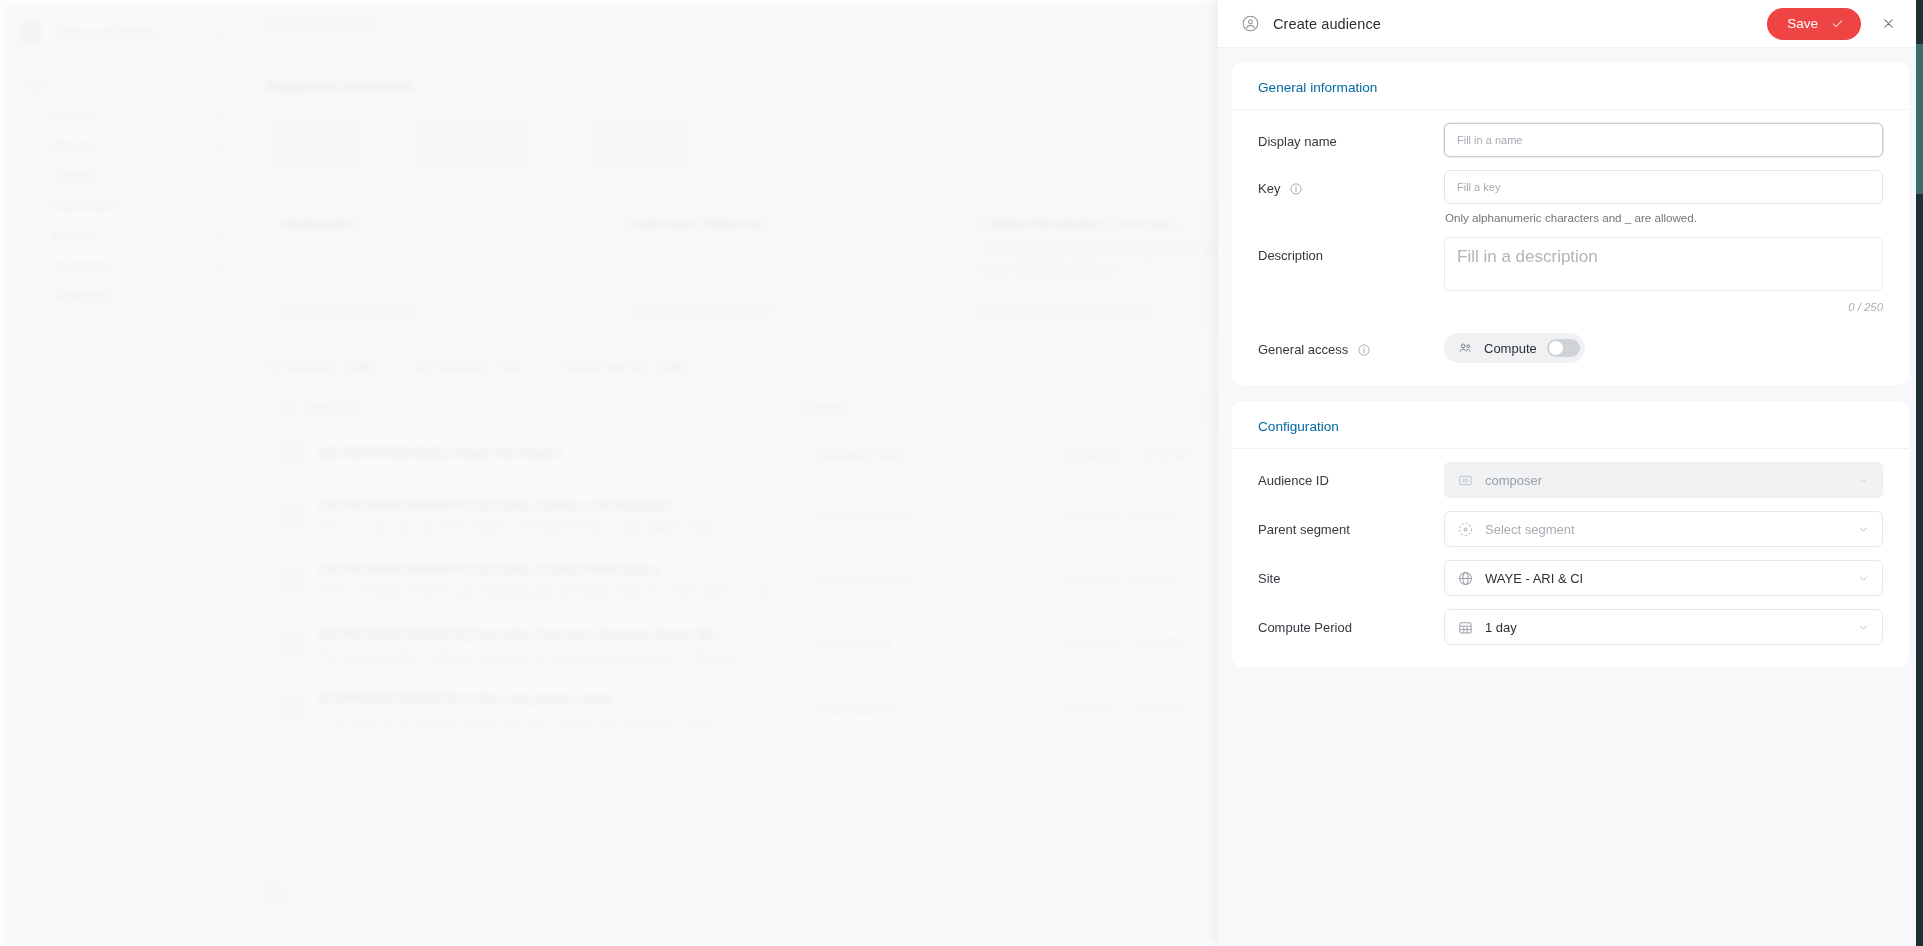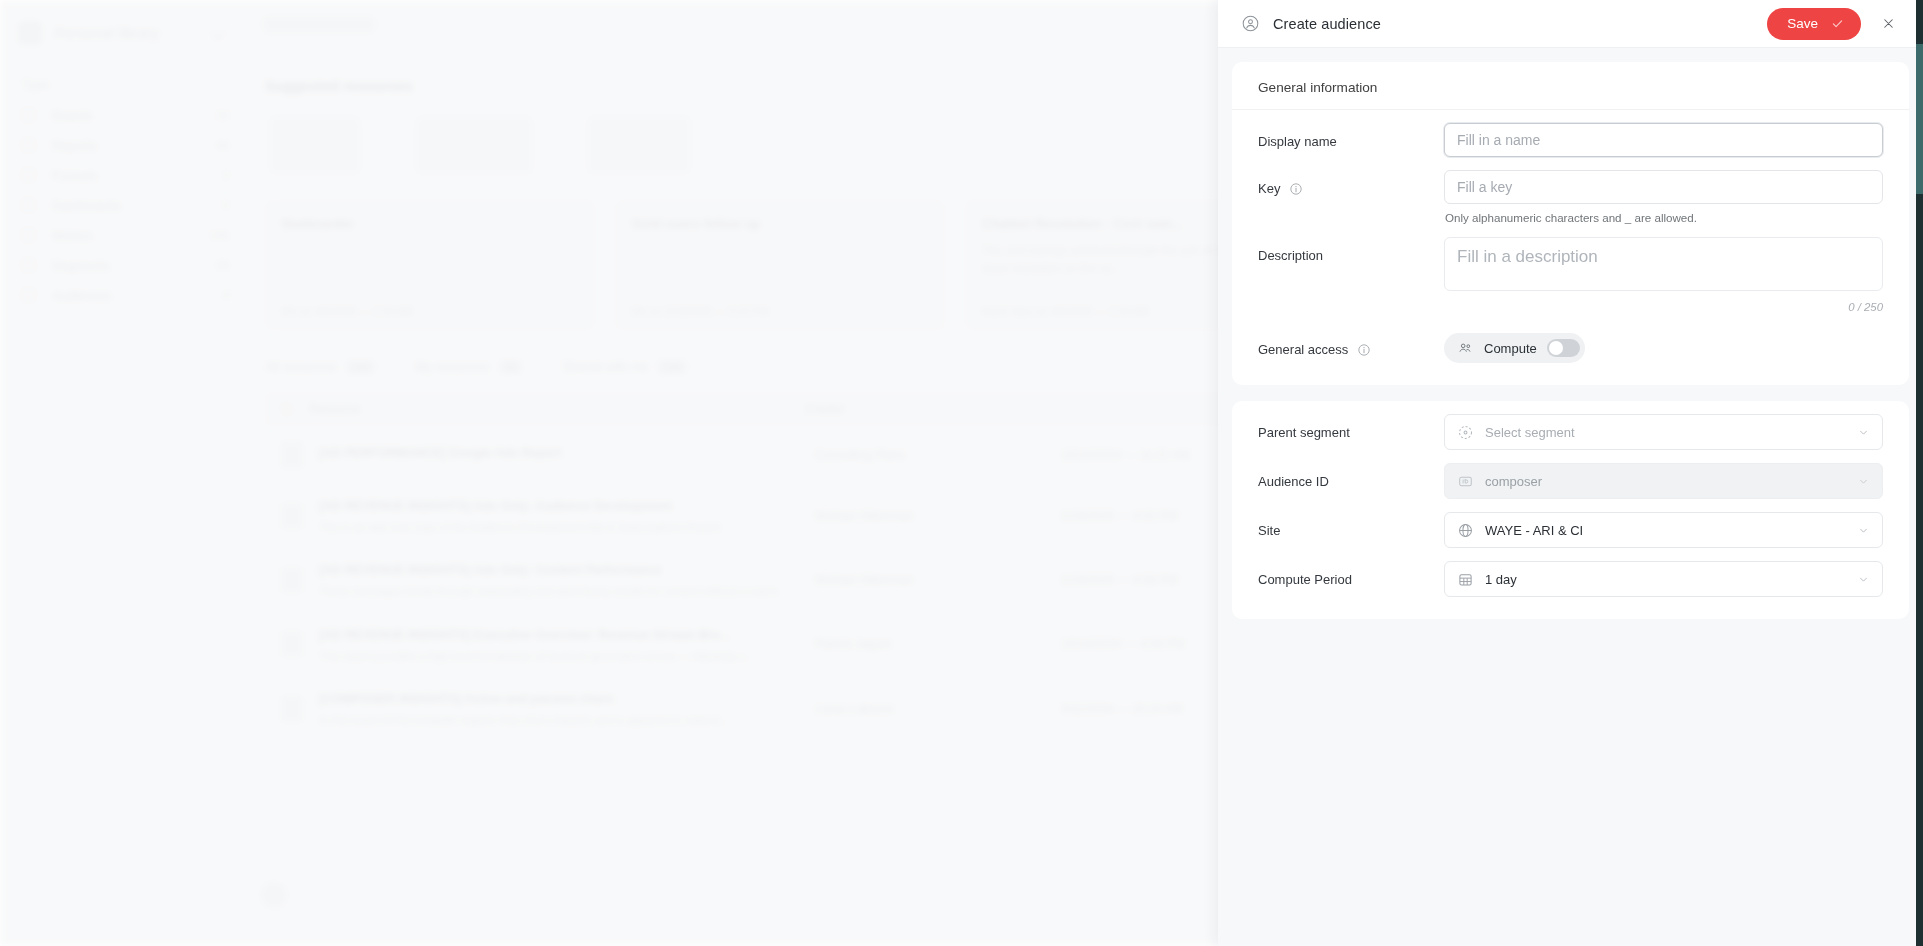--- a/index.html
+++ b/index.html
@@ -191,40 +191,40 @@
 
   .card {
     background: #ffffff;
     border-radius: 10px;
     margin-bottom: 16px;
     padding: 0 0 22px 0;
   }
   .card-head {
     padding: 18px 26px 14px 26px;
     border-bottom: 1px solid #f0f1f3;
-    font-size: 13.6px; color: #404040; font-weight: 400;
+    font-size: 13.6px; color: #0369a1; font-weight: 400;
   }
 
   .frow {
     display: flex; align-items: flex-start;
     padding: 13px 26px 0 26px;
   }
   .flabel {
     width: 186px; flex: none;
     font-size: 13px; color: #34393f;
     padding-top: 11px;
     display: flex; align-items: center; gap: 9px;
   }
   .fctrl { flex: 1; min-width: 0; }
 
   .input {
     width: 100%; height: 34px;
     border: 1px solid #e3e5e8; border-radius: 6px;
     background: #ffffff;
-    font-size: 14px; color: #2b3036;
+    font-size: 11px; color: #2b3036;
     padding: 0 12px;
     font-family: "Liberation Sans", sans-serif;
     outline: none;
   }
   .input::placeholder { color: #a6abb2; }
   .input.focused {
     border-color: #c9cdd3;
     box-shadow: 0 0 0 1px #e8eaed;
   }
   .textarea {
@@ -524,55 +524,56 @@
               <span class="toggle-pill-label">Compute</span>
               <span class="switch">
                 <span class="knob"></span>
               </span>
             </div>
           </div>
         </div>
       </div>
 
       <div class="card">
+        <div class="card-head">Configuration</div>
+
+        <div class="frow">
+          <div class="flabel">Audience ID</div>
+          <div class="fctrl">
+            <div class="select disabled">
+              <span class="ico">
+                <svg width="17" height="17" viewBox="0 0 20 20" fill="none">
+                  <rect x="3.2" y="5" width="13.6" height="10" rx="2" stroke="#bfc4c9" stroke-width="1.2"></rect>
+                  <path d="M7.2 8.2v3.6M9.6 8.2h1.3a1.8 1.8 0 010 3.6H9.6V8.2z" stroke="#bfc4c9" stroke-width="1.1" stroke-linecap="round" stroke-linejoin="round"></path>
+                </svg>
+              </span>
+              <span class="select-text">composer</span>
+              <span class="select-chev ico">
+                <svg width="13" height="13" viewBox="0 0 20 20" fill="none">
+                    <path d="M5.5 8l4.5 4.5L14.5 8" stroke="#c2c7cc" stroke-width="1.3" stroke-linecap="round" stroke-linejoin="round"></path>
+                  </svg>
+              </span>
+            </div>
+          </div>
+        </div>
 
         <div class="frow">
           <div class="flabel">Parent segment</div>
           <div class="fctrl">
             <div class="select">
               <span class="ico">
                 <svg width="17" height="17" viewBox="0 0 20 20" fill="none">
                   <circle cx="10" cy="10" r="7" stroke="#b3b8be" stroke-width="1.2" stroke-dasharray="2.4 2.2"></circle>
                   <circle cx="10" cy="10" r="1.7" stroke="#b3b8be" stroke-width="1.2"></circle>
                 </svg>
               </span>
               <span class="select-text placeholder">Select segment</span>
               <span class="select-chev ico">
                 <svg width="13" height="13" viewBox="0 0 20 20" fill="none">
                     <path d="M5.5 8l4.5 4.5L14.5 8" stroke="#aeb3b9" stroke-width="1.3" stroke-linecap="round" stroke-linejoin="round"></path>
-                  </svg>
-              </span>
-            </div>
-          </div>
-        </div>
-
-        <div class="frow">
-          <div class="flabel">Audience ID</div>
-          <div class="fctrl">
-            <div class="select disabled">
-              <span class="ico">
-                <svg width="17" height="17" viewBox="0 0 20 20" fill="none">
-                  <rect x="3.2" y="5" width="13.6" height="10" rx="2" stroke="#bfc4c9" stroke-width="1.2"></rect>
-                  <path d="M7.2 8.2v3.6M9.6 8.2h1.3a1.8 1.8 0 010 3.6H9.6V8.2z" stroke="#bfc4c9" stroke-width="1.1" stroke-linecap="round" stroke-linejoin="round"></path>
-                </svg>
-              </span>
-              <span class="select-text">composer</span>
-              <span class="select-chev ico">
-                <svg width="13" height="13" viewBox="0 0 20 20" fill="none">
-                    <path d="M5.5 8l4.5 4.5L14.5 8" stroke="#c2c7cc" stroke-width="1.3" stroke-linecap="round" stroke-linejoin="round"></path>
                   </svg>
               </span>
             </div>
           </div>
         </div>
 
         <div class="frow">
           <div class="flabel">Site</div>
           <div class="fctrl">
             <div class="select">

